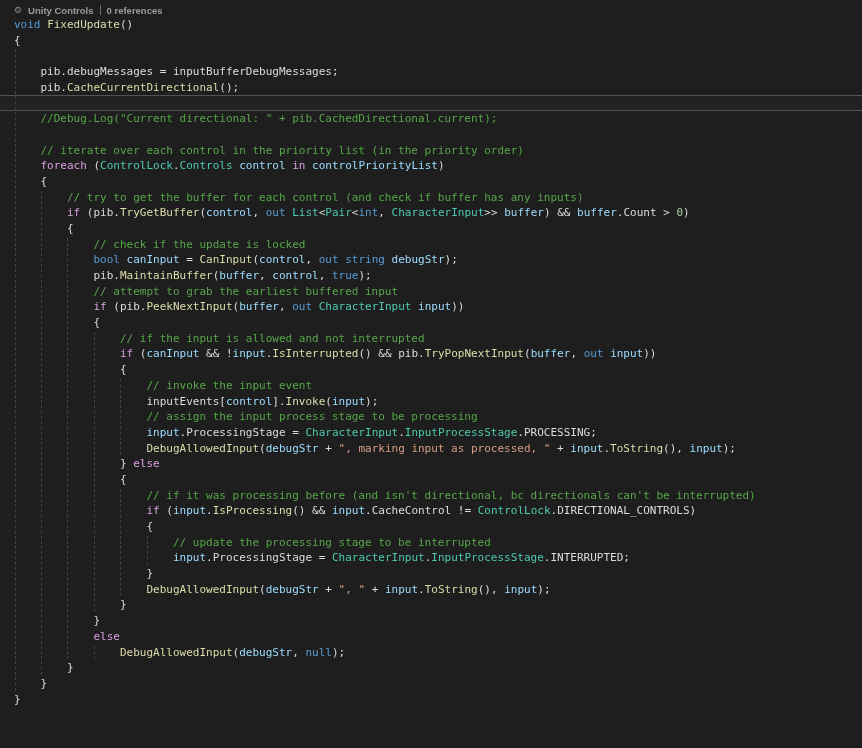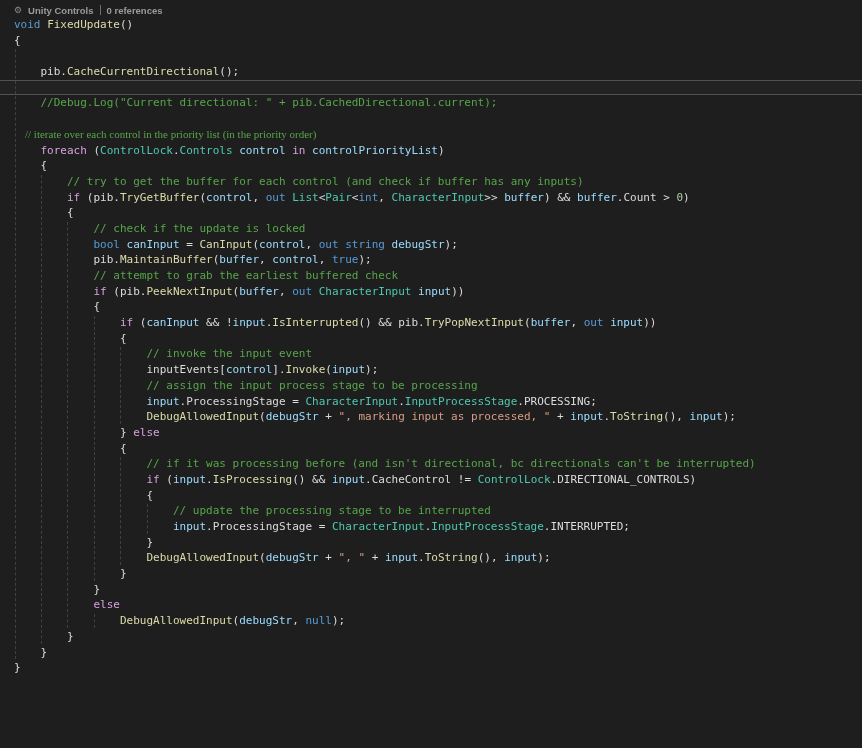--- a/index.html
+++ b/index.html
@@ -72,36 +72,38 @@
   <div class="codelens">
     <span class="gear">⚙</span>
     <span class="cl-link">Unity Controls</span>
     <span class="sep"></span>
     <span class="cl-link">0 references</span>
   </div>
   <div class="lines">
       <div class="line"><span class="line-content"><span style="color: rgb(86, 156, 214);">void</span><span style="color: rgb(220, 220, 220);"> </span><span style="color: rgb(220, 220, 170);">FixedUpdate</span><span style="color: rgb(220, 220, 220);">()</span></span></div>
       <div class="line"><span class="line-content"><span style="color: rgb(220, 220, 220);">{</span></span></div>
       <div class="line"><span class="guide" style="left: 14.5px;"></span></div>
+      <div class="line"><span class="guide" style="left: 14.5px;"></span><span class="line-content"><span style="color: rgb(220, 220, 220);">    pib.debugMessages = inputBufferDebugMessages;</span></span></div>
       <div class="line"><span class="guide" style="left: 14.5px;"></span><span class="line-content"><span style="color: rgb(220, 220, 220);">    pib.</span><span style="color: rgb(220, 220, 170);">CacheCurrentDirectional</span><span style="color: rgb(220, 220, 220);">();</span></span></div>
       <div class="line current"><span class="guide" style="left: 14.5px;"></span><span class="line-content"></span></div>
       <div class="line"><span class="guide" style="left: 14.5px;"></span><span class="line-content"><span style="color: rgb(87, 166, 74);">    //Debug.Log("Current directional: " + pib.CachedDirectional.current);</span></span></div>
       <div class="line"><span class="guide" style="left: 14.5px;"></span><span class="line-content"></span></div>
-      <div class="line"><span class="guide" style="left: 14.5px;"></span><span class="line-content"><span style="color: rgb(87, 166, 74); font-family: Liberation Serif, serif;">    // iterate over each control in the priority list (in the priority order)</span></span></div>
+      <div class="line"><span class="guide" style="left: 14.5px;"></span><span class="line-content"><span style="color: rgb(87, 166, 74);">    // iterate over each control in the priority list (in the priority order)</span></span></div>
       <div class="line"><span class="guide" style="left: 14.5px;"></span><span class="line-content"><span style="color: rgb(220, 220, 220);">    </span><span style="color: rgb(216, 160, 223);">foreach</span><span style="color: rgb(220, 220, 220);"> (</span><span style="color: rgb(78, 201, 176);">ControlLock</span><span style="color: rgb(220, 220, 220);">.</span><span style="color: rgb(78, 201, 176);">Controls</span><span style="color: rgb(220, 220, 220);"> </span><span style="color: rgb(156, 220, 254);">control</span><span style="color: rgb(220, 220, 220);"> </span><span style="color: rgb(216, 160, 223);">in</span><span style="color: rgb(220, 220, 220);"> </span><span style="color: rgb(156, 220, 254);">controlPriorityList</span><span style="color: rgb(220, 220, 220);">)</span></span></div>
       <div class="line"><span class="guide" style="left: 14.5px;"></span><span class="line-content"><span style="color: rgb(220, 220, 220);">    {</span></span></div>
       <div class="line"><span class="guide" style="left: 14.5px;"></span><span class="guide" style="left: 40.99px;"></span><span class="line-content"><span style="color: rgb(87, 166, 74);">        // try to get the buffer for each control (and check if buffer has any inputs)</span></span></div>
       <div class="line"><span class="guide" style="left: 14.5px;"></span><span class="guide" style="left: 40.99px;"></span><span class="line-content"><span style="color: rgb(220, 220, 220);">        </span><span style="color: rgb(216, 160, 223);">if</span><span style="color: rgb(220, 220, 220);"> (pib.</span><span style="color: rgb(220, 220, 170);">TryGetBuffer</span><span style="color: rgb(220, 220, 220);">(</span><span style="color: rgb(156, 220, 254);">control</span><span style="color: rgb(220, 220, 220);">, </span><span style="color: rgb(86, 156, 214);">out</span><span style="color: rgb(220, 220, 220);"> </span><span style="color: rgb(78, 201, 176);">List</span><span style="color: rgb(220, 220, 220);">&lt;</span><span style="color: rgb(78, 201, 176);">Pair</span><span style="color: rgb(220, 220, 220);">&lt;</span><span style="color: rgb(86, 156, 214);">int</span><span style="color: rgb(220, 220, 220);">, </span><span style="color: rgb(78, 201, 176);">CharacterInput</span><span style="color: rgb(220, 220, 220);">&gt;&gt; </span><span style="color: rgb(156, 220, 254);">buffer</span><span style="color: rgb(220, 220, 220);">) &amp;&amp; </span><span style="color: rgb(156, 220, 254);">buffer</span><span style="color: rgb(220, 220, 220);">.Count &gt; </span><span style="color: rgb(181, 206, 168);">0</span><span style="color: rgb(220, 220, 220);">)</span></span></div>
       <div class="line"><span class="guide" style="left: 14.5px;"></span><span class="guide" style="left: 40.99px;"></span><span class="line-content"><span style="color: rgb(220, 220, 220);">        {</span></span></div>
       <div class="line"><span class="guide" style="left: 14.5px;"></span><span class="guide" style="left: 40.99px;"></span><span class="guide" style="left: 67.48px;"></span><span class="line-content"><span style="color: rgb(87, 166, 74);">            // check if the update is locked</span></span></div>
       <div class="line"><span class="guide" style="left: 14.5px;"></span><span class="guide" style="left: 40.99px;"></span><span class="guide" style="left: 67.48px;"></span><span class="line-content"><span style="color: rgb(220, 220, 220);">            </span><span style="color: rgb(86, 156, 214);">bool</span><span style="color: rgb(220, 220, 220);"> </span><span style="color: rgb(156, 220, 254);">canInput</span><span style="color: rgb(220, 220, 220);"> = </span><span style="color: rgb(220, 220, 170);">CanInput</span><span style="color: rgb(220, 220, 220);">(</span><span style="color: rgb(156, 220, 254);">control</span><span style="color: rgb(220, 220, 220);">, </span><span style="color: rgb(86, 156, 214);">out</span><span style="color: rgb(220, 220, 220);"> </span><span style="color: rgb(86, 156, 214);">string</span><span style="color: rgb(220, 220, 220);"> </span><span style="color: rgb(156, 220, 254);">debugStr</span><span style="color: rgb(220, 220, 220);">);</span></span></div>
       <div class="line"><span class="guide" style="left: 14.5px;"></span><span class="guide" style="left: 40.99px;"></span><span class="guide" style="left: 67.48px;"></span><span class="line-content"><span style="color: rgb(220, 220, 220);">            pib.</span><span style="color: rgb(220, 220, 170);">MaintainBuffer</span><span style="color: rgb(220, 220, 220);">(</span><span style="color: rgb(156, 220, 254);">buffer</span><span style="color: rgb(220, 220, 220);">, </span><span style="color: rgb(156, 220, 254);">control</span><span style="color: rgb(220, 220, 220);">, </span><span style="color: rgb(86, 156, 214);">true</span><span style="color: rgb(220, 220, 220);">);</span></span></div>
-      <div class="line"><span class="guide" style="left: 14.5px;"></span><span class="guide" style="left: 40.99px;"></span><span class="guide" style="left: 67.48px;"></span><span class="line-content"><span style="color: rgb(87, 166, 74);">            // attempt to grab the earliest buffered check</span></span></div>
+      <div class="line"><span class="guide" style="left: 14.5px;"></span><span class="guide" style="left: 40.99px;"></span><span class="guide" style="left: 67.48px;"></span><span class="line-content"><span style="color: rgb(87, 166, 74);">            // attempt to grab the earliest buffered input</span></span></div>
       <div class="line"><span class="guide" style="left: 14.5px;"></span><span class="guide" style="left: 40.99px;"></span><span class="guide" style="left: 67.48px;"></span><span class="line-content"><span style="color: rgb(220, 220, 220);">            </span><span style="color: rgb(216, 160, 223);">if</span><span style="color: rgb(220, 220, 220);"> (pib.</span><span style="color: rgb(220, 220, 170);">PeekNextInput</span><span style="color: rgb(220, 220, 220);">(</span><span style="color: rgb(156, 220, 254);">buffer</span><span style="color: rgb(220, 220, 220);">, </span><span style="color: rgb(86, 156, 214);">out</span><span style="color: rgb(220, 220, 220);"> </span><span style="color: rgb(78, 201, 176);">CharacterInput</span><span style="color: rgb(220, 220, 220);"> </span><span style="color: rgb(156, 220, 254);">input</span><span style="color: rgb(220, 220, 220);">))</span></span></div>
       <div class="line"><span class="guide" style="left: 14.5px;"></span><span class="guide" style="left: 40.99px;"></span><span class="guide" style="left: 67.48px;"></span><span class="line-content"><span style="color: rgb(220, 220, 220);">            {</span></span></div>
+      <div class="line"><span class="guide" style="left: 14.5px;"></span><span class="guide" style="left: 40.99px;"></span><span class="guide" style="left: 67.48px;"></span><span class="guide" style="left: 93.97px;"></span><span class="line-content"><span style="color: rgb(87, 166, 74);">                // if the input is allowed and not interrupted</span></span></div>
       <div class="line"><span class="guide" style="left: 14.5px;"></span><span class="guide" style="left: 40.99px;"></span><span class="guide" style="left: 67.48px;"></span><span class="guide" style="left: 93.97px;"></span><span class="line-content"><span style="color: rgb(220, 220, 220);">                </span><span style="color: rgb(216, 160, 223);">if</span><span style="color: rgb(220, 220, 220);"> (</span><span style="color: rgb(156, 220, 254);">canInput</span><span style="color: rgb(220, 220, 220);"> &amp;&amp; !</span><span style="color: rgb(156, 220, 254);">input</span><span style="color: rgb(220, 220, 220);">.</span><span style="color: rgb(220, 220, 170);">IsInterrupted</span><span style="color: rgb(220, 220, 220);">() &amp;&amp; pib.</span><span style="color: rgb(220, 220, 170);">TryPopNextInput</span><span style="color: rgb(220, 220, 220);">(</span><span style="color: rgb(156, 220, 254);">buffer</span><span style="color: rgb(220, 220, 220);">, </span><span style="color: rgb(86, 156, 214);">out</span><span style="color: rgb(220, 220, 220);"> </span><span style="color: rgb(156, 220, 254);">input</span><span style="color: rgb(220, 220, 220);">))</span></span></div>
       <div class="line"><span class="guide" style="left: 14.5px;"></span><span class="guide" style="left: 40.99px;"></span><span class="guide" style="left: 67.48px;"></span><span class="guide" style="left: 93.97px;"></span><span class="line-content"><span style="color: rgb(220, 220, 220);">                {</span></span></div>
       <div class="line"><span class="guide" style="left: 14.5px;"></span><span class="guide" style="left: 40.99px;"></span><span class="guide" style="left: 67.48px;"></span><span class="guide" style="left: 93.97px;"></span><span class="guide" style="left: 120.46px;"></span><span class="line-content"><span style="color: rgb(87, 166, 74);">                    // invoke the input event</span></span></div>
       <div class="line"><span class="guide" style="left: 14.5px;"></span><span class="guide" style="left: 40.99px;"></span><span class="guide" style="left: 67.48px;"></span><span class="guide" style="left: 93.97px;"></span><span class="guide" style="left: 120.46px;"></span><span class="line-content"><span style="color: rgb(220, 220, 220);">                    inputEvents[</span><span style="color: rgb(156, 220, 254);">control</span><span style="color: rgb(220, 220, 220);">].</span><span style="color: rgb(220, 220, 170);">Invoke</span><span style="color: rgb(220, 220, 220);">(</span><span style="color: rgb(156, 220, 254);">input</span><span style="color: rgb(220, 220, 220);">);</span></span></div>
       <div class="line"><span class="guide" style="left: 14.5px;"></span><span class="guide" style="left: 40.99px;"></span><span class="guide" style="left: 67.48px;"></span><span class="guide" style="left: 93.97px;"></span><span class="guide" style="left: 120.46px;"></span><span class="line-content"><span style="color: rgb(87, 166, 74);">                    // assign the input process stage to be processing</span></span></div>
       <div class="line"><span class="guide" style="left: 14.5px;"></span><span class="guide" style="left: 40.99px;"></span><span class="guide" style="left: 67.48px;"></span><span class="guide" style="left: 93.97px;"></span><span class="guide" style="left: 120.46px;"></span><span class="line-content"><span style="color: rgb(220, 220, 220);">                    </span><span style="color: rgb(156, 220, 254);">input</span><span style="color: rgb(220, 220, 220);">.ProcessingStage = </span><span style="color: rgb(78, 201, 176);">CharacterInput</span><span style="color: rgb(220, 220, 220);">.</span><span style="color: rgb(78, 201, 176);">InputProcessStage</span><span style="color: rgb(220, 220, 220);">.PROCESSING;</span></span></div>
       <div class="line"><span class="guide" style="left: 14.5px;"></span><span class="guide" style="left: 40.99px;"></span><span class="guide" style="left: 67.48px;"></span><span class="guide" style="left: 93.97px;"></span><span class="guide" style="left: 120.46px;"></span><span class="line-content"><span style="color: rgb(220, 220, 220);">                    </span><span style="color: rgb(220, 220, 170);">DebugAllowedInput</span><span style="color: rgb(220, 220, 220);">(</span><span style="color: rgb(156, 220, 254);">debugStr</span><span style="color: rgb(220, 220, 220);"> + </span><span style="color: rgb(214, 157, 133);">", marking input as processed, "</span><span style="color: rgb(220, 220, 220);"> + </span><span style="color: rgb(156, 220, 254);">input</span><span style="color: rgb(220, 220, 220);">.</span><span style="color: rgb(220, 220, 170);">ToString</span><span style="color: rgb(220, 220, 220);">(), </span><span style="color: rgb(156, 220, 254);">input</span><span style="color: rgb(220, 220, 220);">);</span></span></div>
       <div class="line"><span class="guide" style="left: 14.5px;"></span><span class="guide" style="left: 40.99px;"></span><span class="guide" style="left: 67.48px;"></span><span class="guide" style="left: 93.97px;"></span><span class="line-content"><span style="color: rgb(220, 220, 220);">                } </span><span style="color: rgb(216, 160, 223);">else</span></span></div>
       <div class="line"><span class="guide" style="left: 14.5px;"></span><span class="guide" style="left: 40.99px;"></span><span class="guide" style="left: 67.48px;"></span><span class="guide" style="left: 93.97px;"></span><span class="line-content"><span style="color: rgb(220, 220, 220);">                {</span></span></div>
       <div class="line"><span class="guide" style="left: 14.5px;"></span><span class="guide" style="left: 40.99px;"></span><span class="guide" style="left: 67.48px;"></span><span class="guide" style="left: 93.97px;"></span><span class="guide" style="left: 120.46px;"></span><span class="line-content"><span style="color: rgb(87, 166, 74);">                    // if it was processing before (and isn't directional, bc directionals can't be interrupted)</span></span></div>

